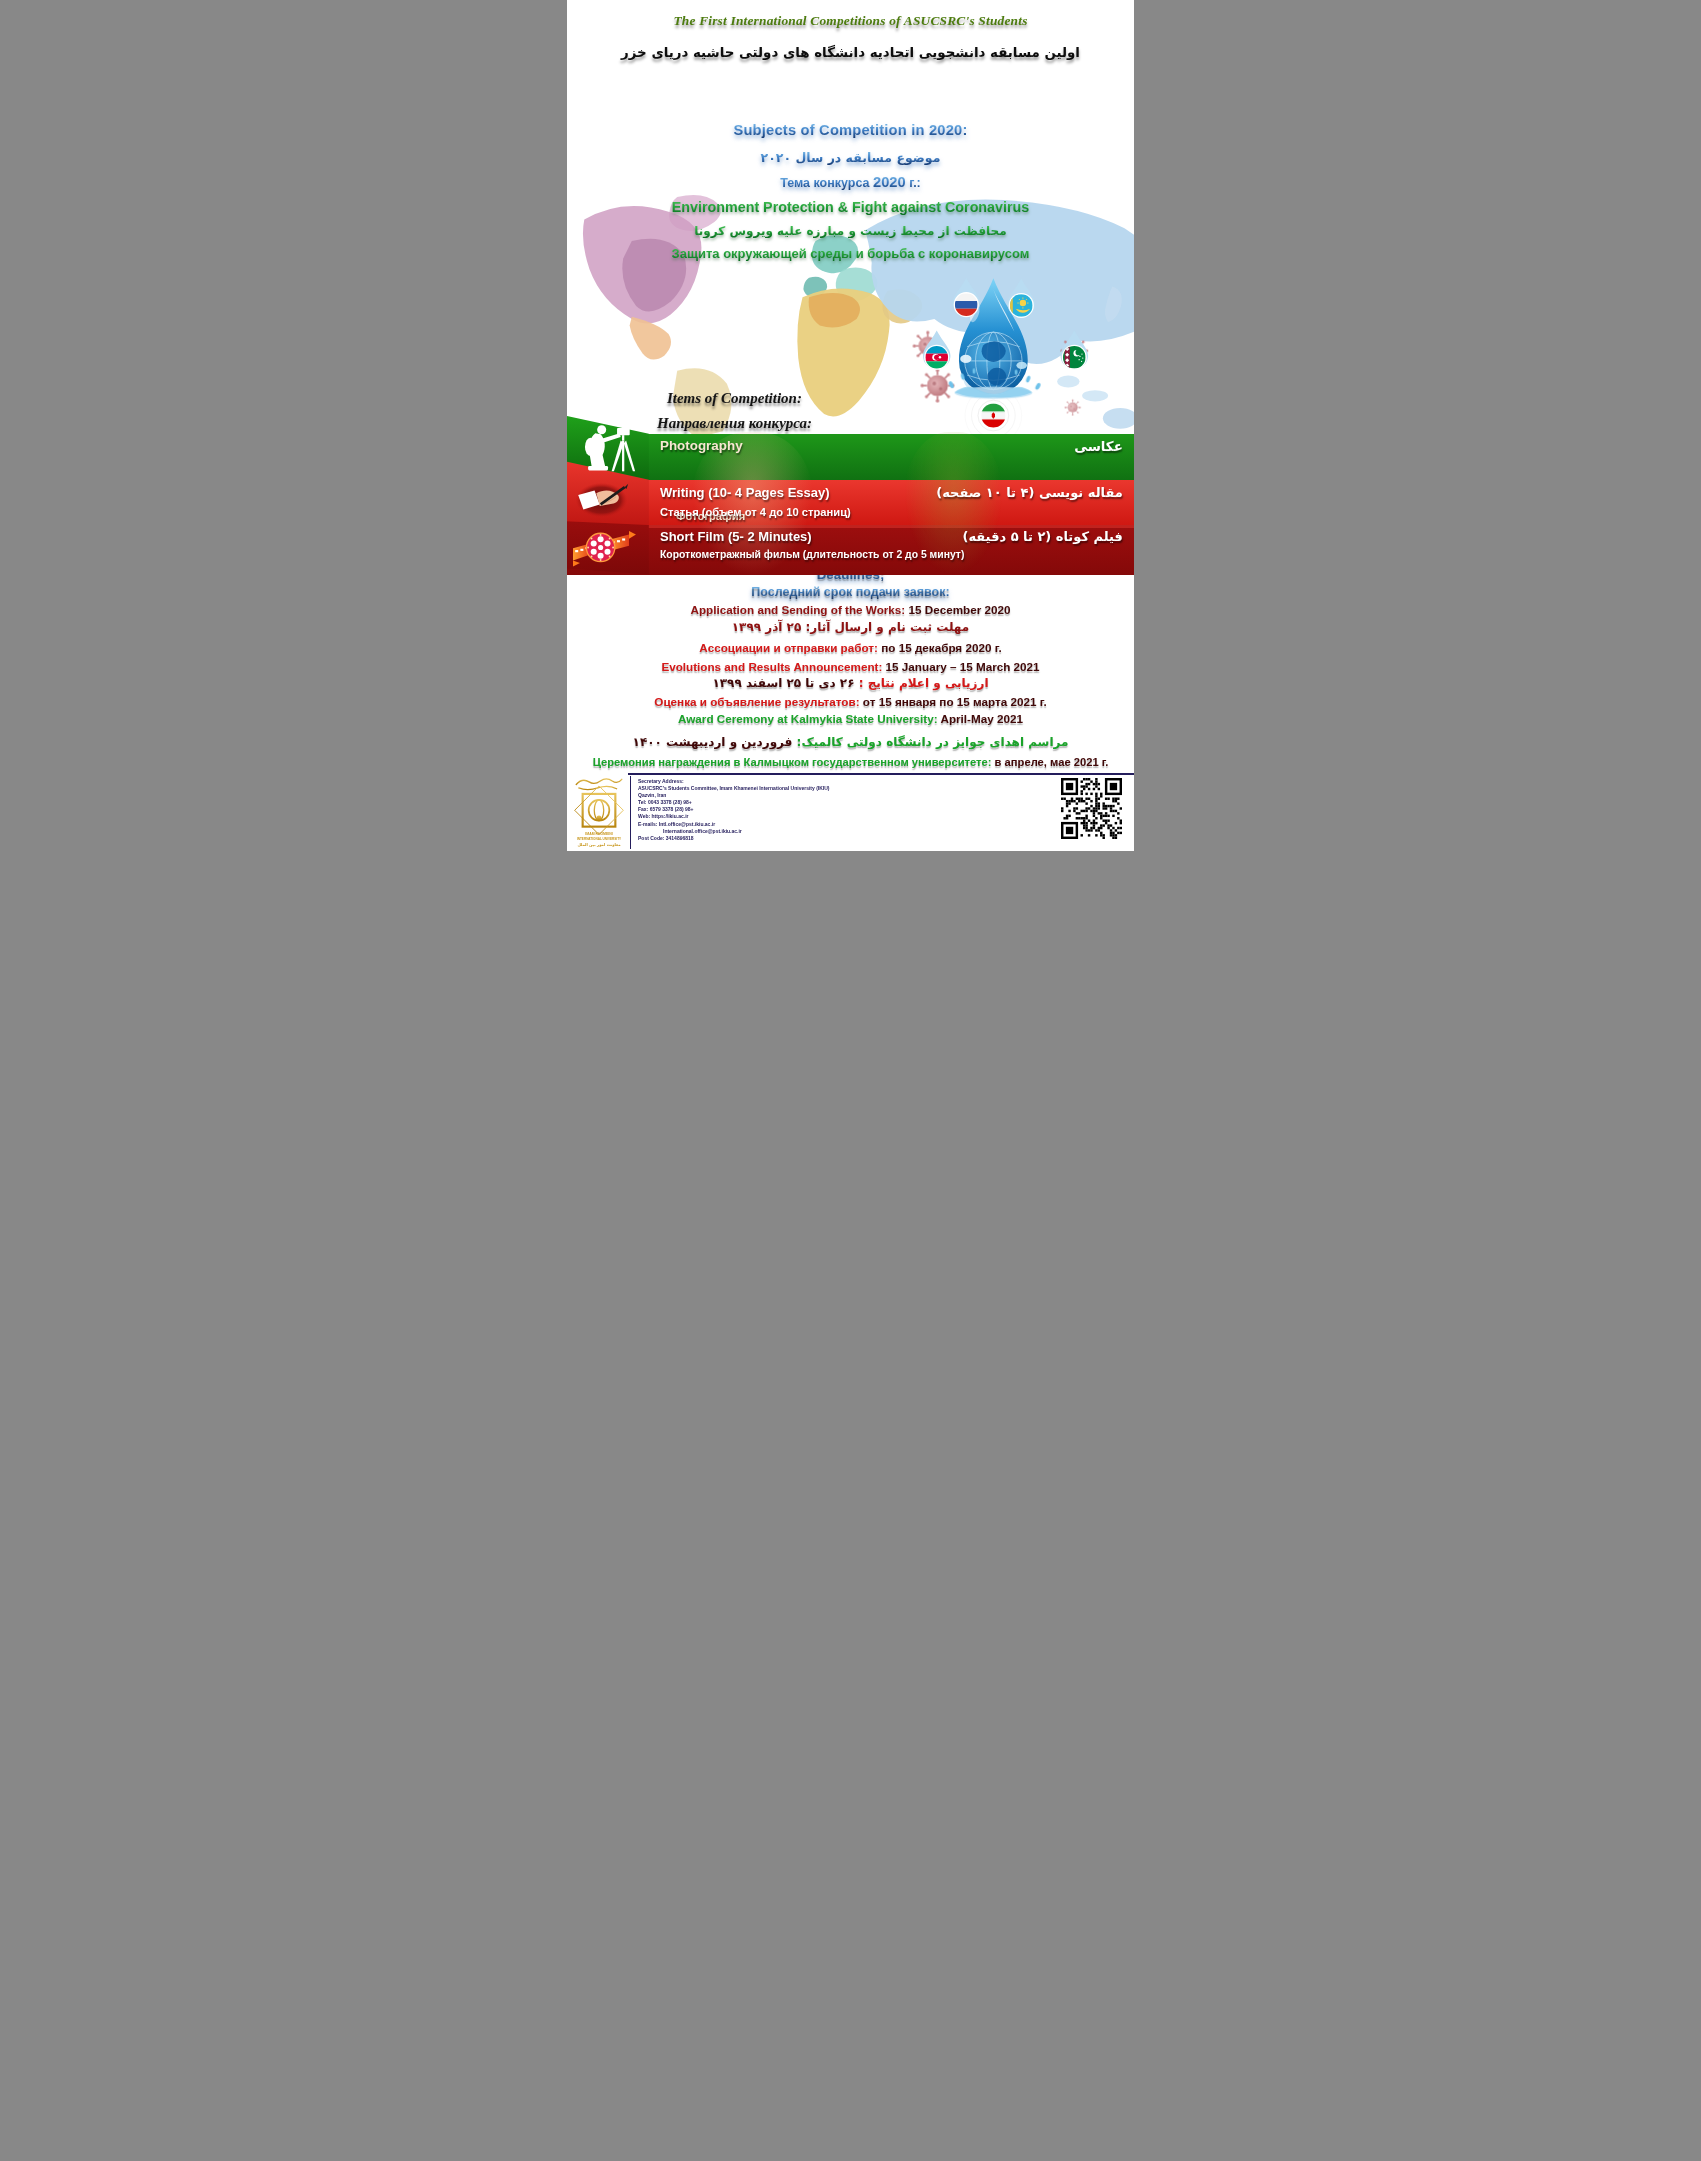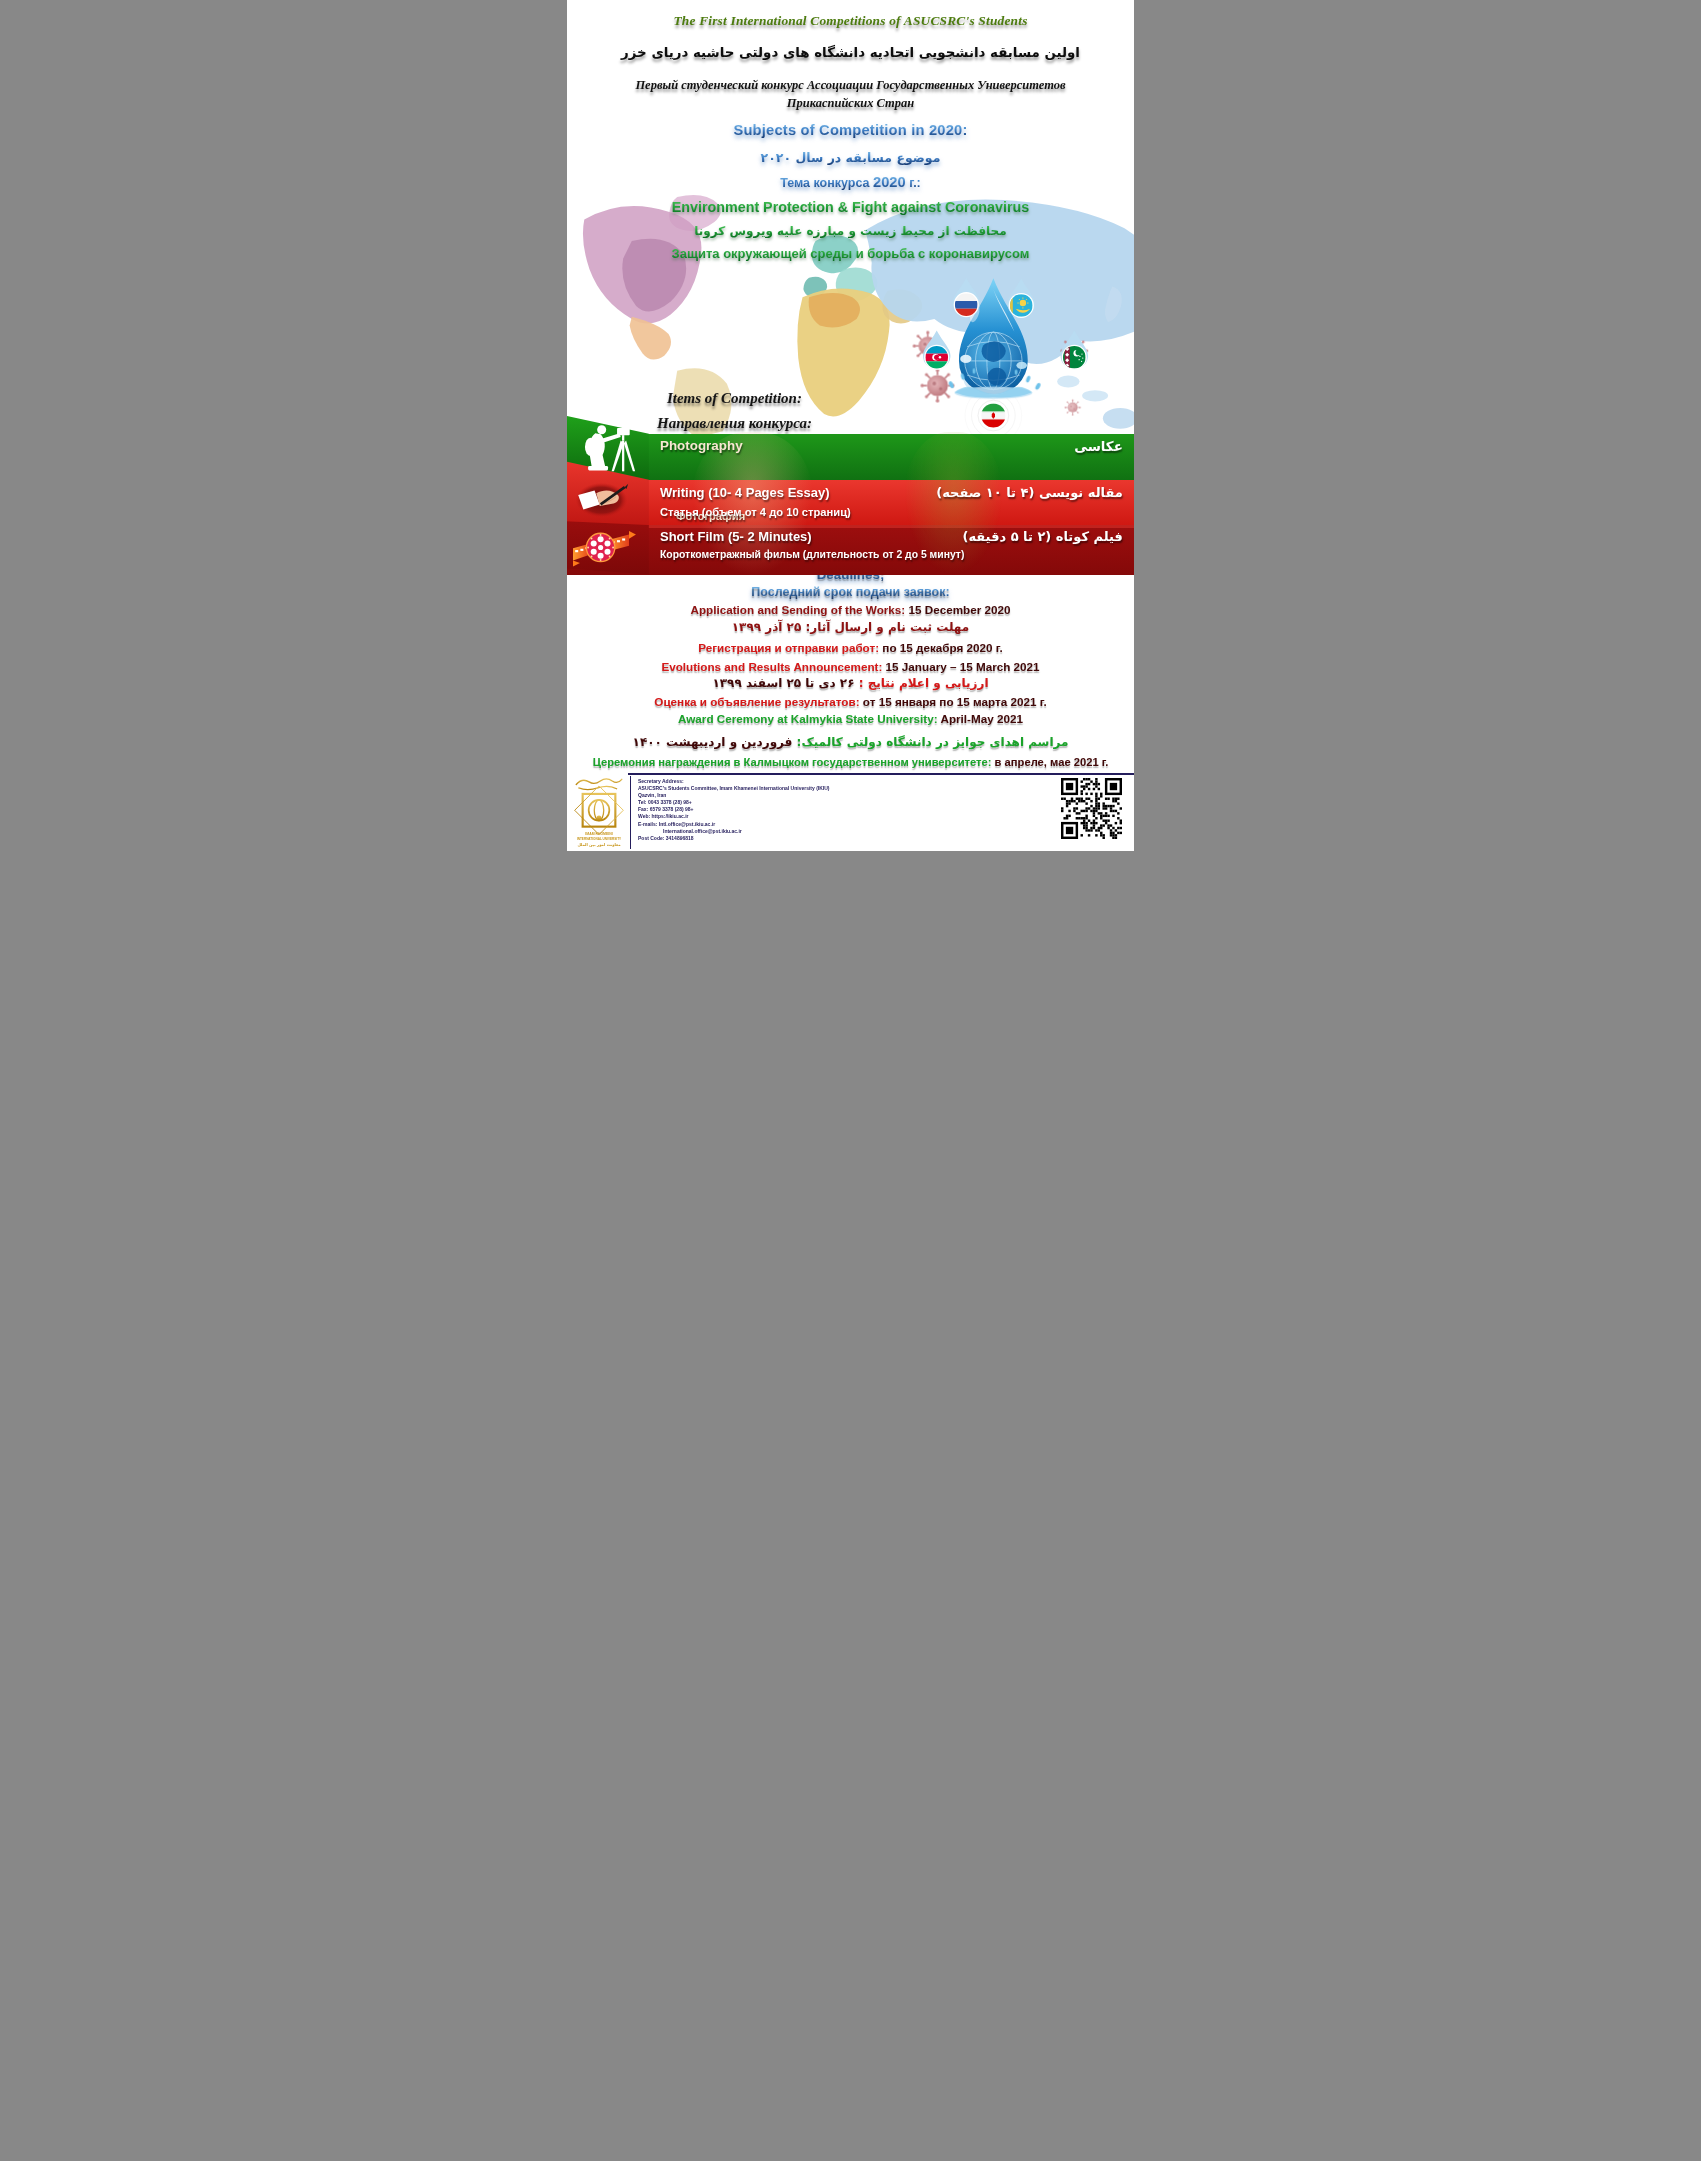--- a/index.html
+++ b/index.html
@@ -70,24 +70,20 @@
   .f-text .indent{padding-left:25px;}
   #qr-svg{position:absolute;left:494px;top:778px;width:61px;height:61px;z-index:3;}
 </style>
 </head>
 <body>
 
 <div class="poster">
 
   <div class="ctr hdr-en">The First International Competitions of ASUCSRC's Students</div>
   <div class="ctr hdr-fa fa">اولین مسابقه دانشجویی اتحادیه دانشگاه های دولتی حاشیه دریای خزر</div>
-  <div class="ctr hdr-ru">
-    <div>Первый студенческий конкурс Ассоциации Государственных Университетов</div>
-    <div>Прикаспийских Стран</div>
-  </div>
 
   <div class="ctr sub-en blue-grad">Subjects of Competition in 2020:</div>
   <div class="ctr sub-fa fa blue-grad">موضوع مسابقه در سال ۲۰۲۰</div>
   <div class="ctr sub-ru blue-grad"><span>Тема конкурса </span><b>2020</b><span> г.:</span></div>
 
   <svg id="map" viewBox="0 0 1312 575" aria-hidden="true">
     <path fill="#dcb3d2" opacity=".8" d="M255,18 q62,-14 92,14 q20,22 -6,44 q-40,30 -80,16 q-30,-12 -24,-40 q4,-24 18,-34 Z"></path>
     <path fill="#cf9dc2" opacity=".85" d="M40,70 Q130,18 235,52 Q320,78 310,150 Q300,240 240,290 Q195,325 150,300 Q80,260 52,185 Q30,120 40,70 Z"></path>
     <path fill="#b886ad" opacity=".8" d="M150,120 Q230,100 270,150 Q290,210 240,260 Q190,300 160,270 Q120,220 130,160 Z"></path>
     <path fill="#f0c192" opacity=".9" d="M150,295 Q210,310 235,335 Q250,360 225,385 Q195,405 175,380 Q150,345 145,315 Z"></path>
@@ -392,21 +388,21 @@
   <div class="bandtxt t-sf-en">Short Film (5- 2 Minutes)</div>
   <div class="bandtxt t-sf-ru">Короткометражный фильм (длительность от 2 до 5 минут)</div>
   <div class="bandtxt fa t-sf-fa">فیلم کوتاه (۲ تا ۵ دقیقه)</div>
 
   <div class="deadlines">
     <div class="dl dl-h1 blue-grad">Deadlines;</div>
     <div class="dl dl-h2 blue-grad">Последний срок подачи заявок:</div>
 
     <div class="dl dl-en"><span class="lab-maroon">Application and Sending of the Works:</span><span class="val"> 15 December 2020</span></div>
     <div class="dl dl-fa fa"><span class="lab-maroon">مهلت ثبت نام و ارسال آثار:</span><span class="lab-maroon"> ۲۵ آذر ۱۳۹۹</span></div>
-    <div class="dl dl-ru mt14"><span class="lab-red">Регистрация и отправки работ:</span><span class="val"> по 15 декабря 2020 г.</span></div>
+    <div class="dl dl-ru mt14"><span class="lab-red">Ассоциации и отправки работ:</span><span class="val"> по 15 декабря 2020 г.</span></div>
     <div class="dl dl-en mt10"><span class="lab-red">Evolutions and Results Announcement:</span><span class="val"> 15 January – 15 March 2021</span></div>
     <div class="dl dl-fa fa"><span class="lab-red">ارزیابی و اعلام نتایج :</span><span class="val"> ۲۶ دی تا ۲۵ اسفند ۱۳۹۹</span></div>
     <div class="dl dl-ru"><span class="lab-red">Оценка и объявление результатов:</span><span class="val"> от 15 января по 15 марта 2021 г.</span></div>
     <div class="dl dl-en"><span class="lab-green">Award Ceremony at Kalmykia State University:</span><span class="val"> April-May 2021</span></div>
     <div class="dl dl-fa fa mt18"><span class="lab-green">مراسم اهدای جوایز در دانشگاه دولتی کالمیک:</span><span class="val"> فروردین و اردیبهشت ۱۴۰۰</span></div>
     <div class="dl dl-ru mt10 sm"><span class="lab-green">Церемония награждения в Калмыцком государственном университете:</span><span class="val"> в апреле, мае 2021 г.</span></div>
   </div>
 
   <div class="f-rule"></div>
   <div class="f-vline"></div>

